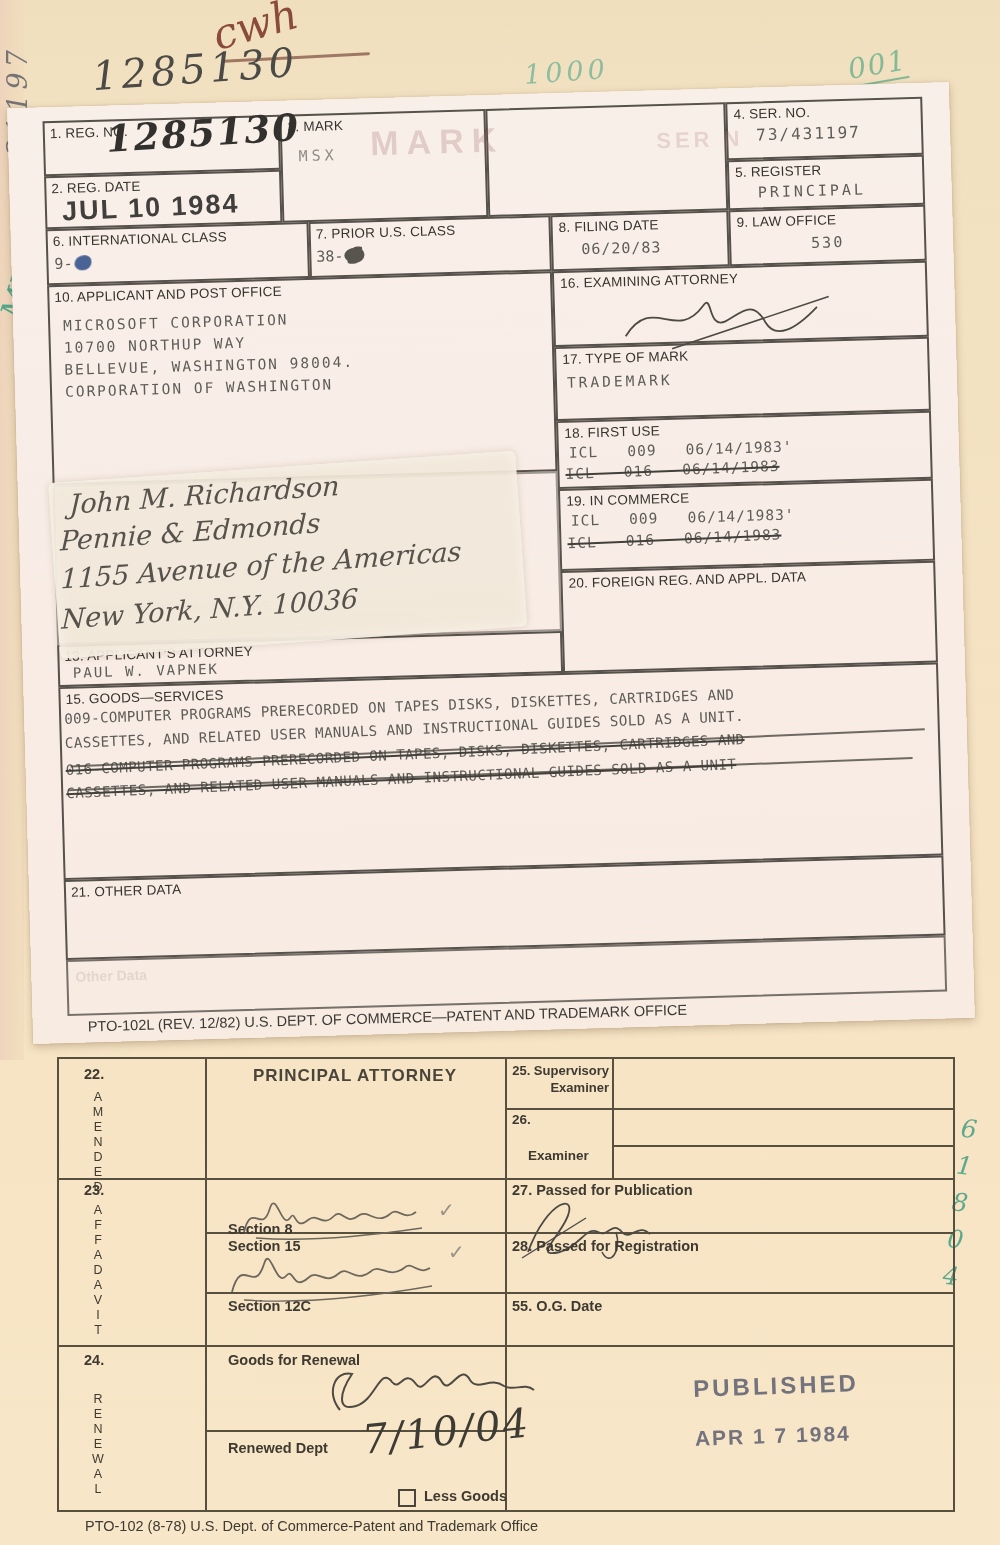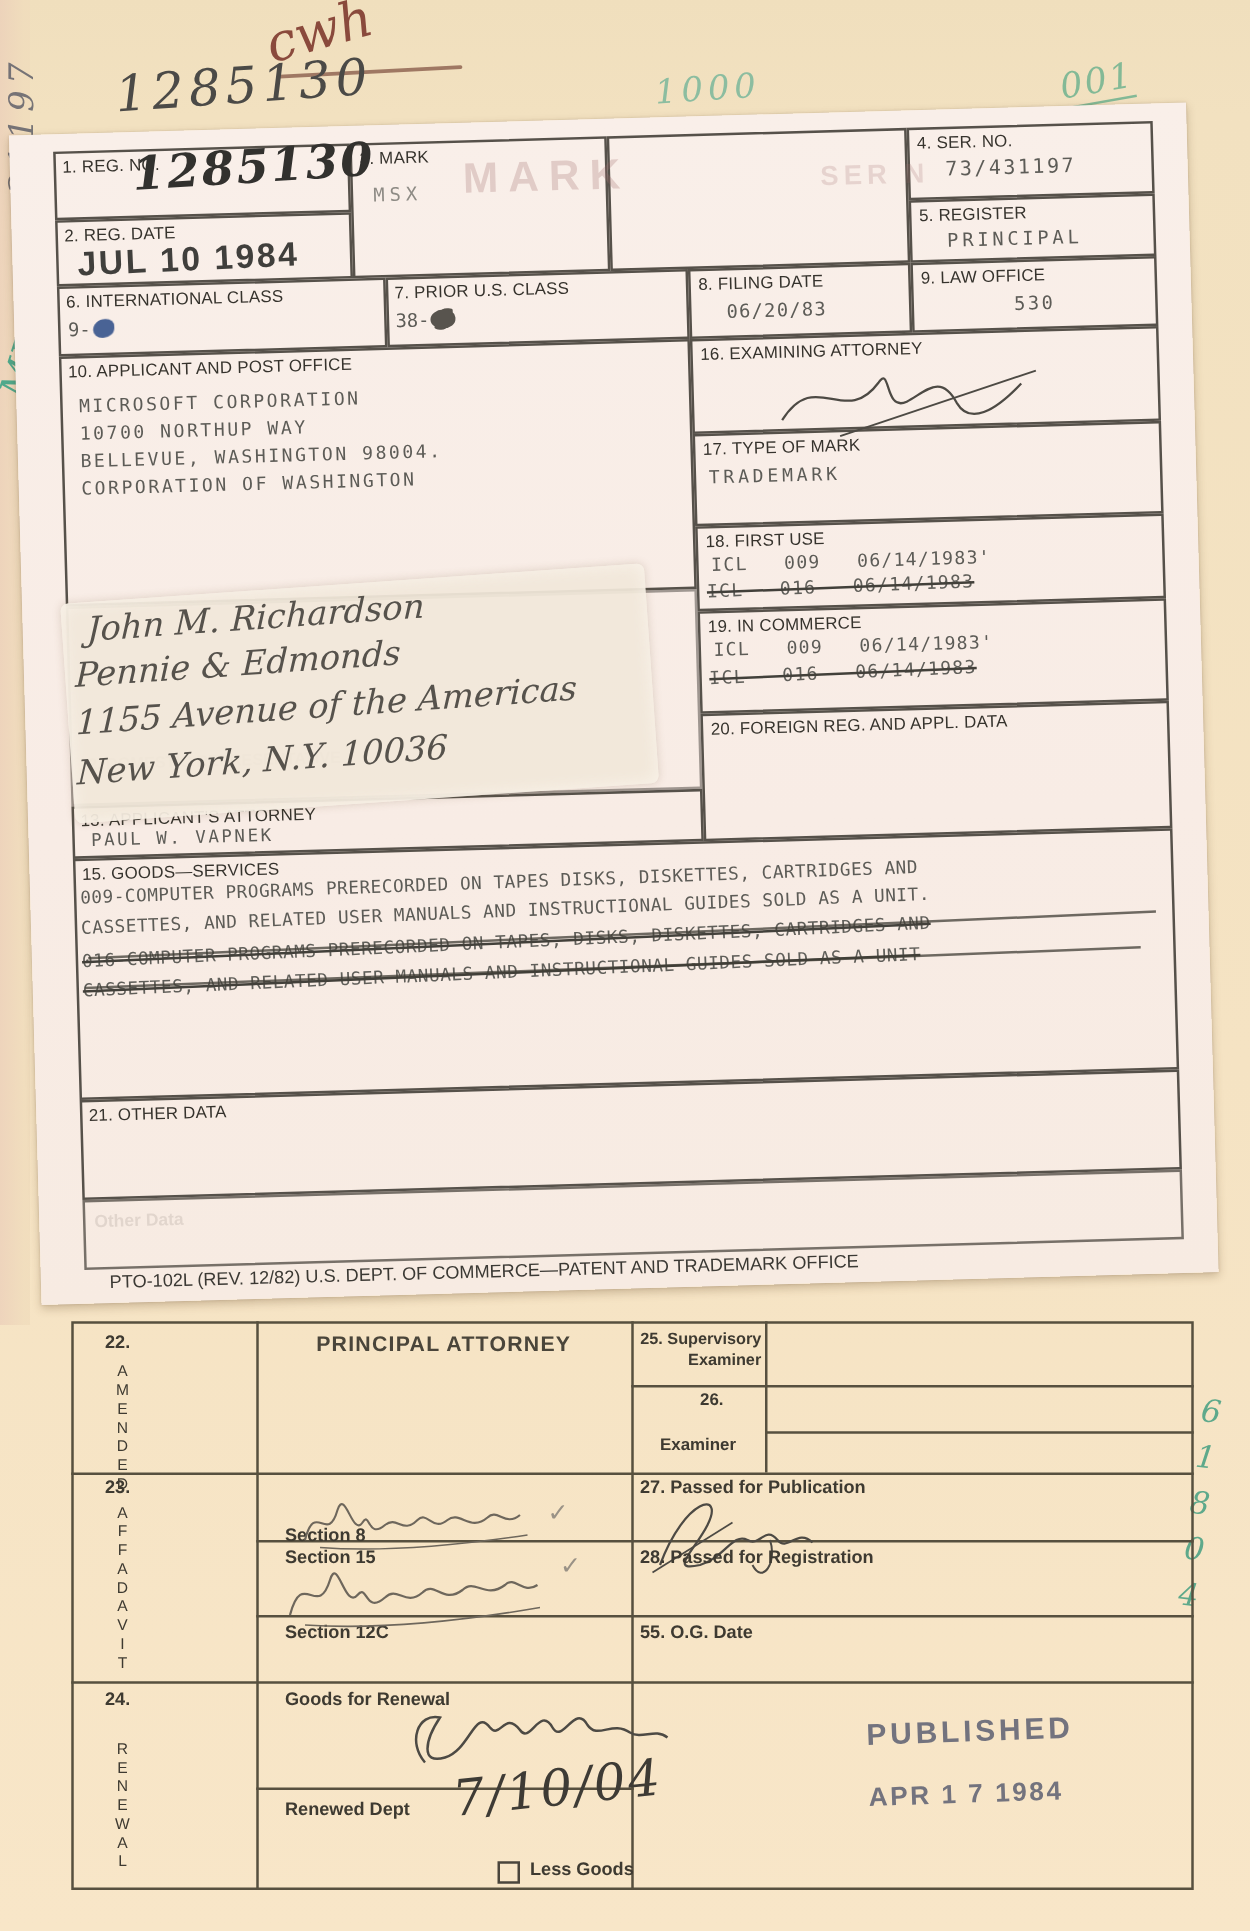--- a/index.html
+++ b/index.html
@@ -170,21 +170,21 @@
   <div class="vstack" style="left:88px;top:1090px;">A
 M
 E
 N
 D
 E
 D</div>
   <div class="card-lbl" style="left:205px;top:1066px;width:300px;text-align:center;font-size:17px;letter-spacing:1px;color:#4a453a;">PRINCIPAL ATTORNEY</div>
   <div class="card-lbl" style="left:509px;top:1062px;width:100px;text-align:right;font-size:13px;line-height:17px;">25. Supervisory
 Examiner</div>
-  <div class="card-lbl" style="left:512px;top:1112px;font-size:13.5px;margin-left:48px;">26.</div>
+  <div class="card-lbl" style="left:512px;top:1112px;font-size:13.5px;">26.</div>
   <div class="card-lbl" style="left:528px;top:1148px;font-size:13.5px;">Examiner</div>
 
   <div class="card-lbl" style="left:84px;top:1182px;">23.</div>
   <div class="vstack" style="left:88px;top:1203px;">A
 F
 F
 A
 D
 A
 V
@@ -230,13 +230,14 @@
   <div class="card-lbl" style="left:228px;top:1440px;">Renewed Dept</div>
   <div class="hand" style="left:362px;top:1408px;font-size:40px;color:#3e3b35;transform:rotate(-6deg);letter-spacing:2px;">7/10/04</div>
   <div class="cbox" style="left:398px;top:1489px;"></div>
   <div class="card-lbl" style="left:424px;top:1488px;">Less Goods</div>
 
   <div class="abs" style="left:694px;top:1372px;transform:rotate(-2deg);">
     <div class="stamp2" style="font-size:24px;">PUBLISHED</div>
     <div class="stamp2" style="font-size:21px;margin-top:24px;letter-spacing:2px;">APR 1 7 1984</div>
   </div>
 
+  <div class="abs" style="left:85px;top:1518px;font-size:14.5px;color:#3c3a33;">PTO-102 (8-78)  U.S. Dept. of Commerce-Patent and Trademark Office</div>
 </div>
 
 </body></html>

